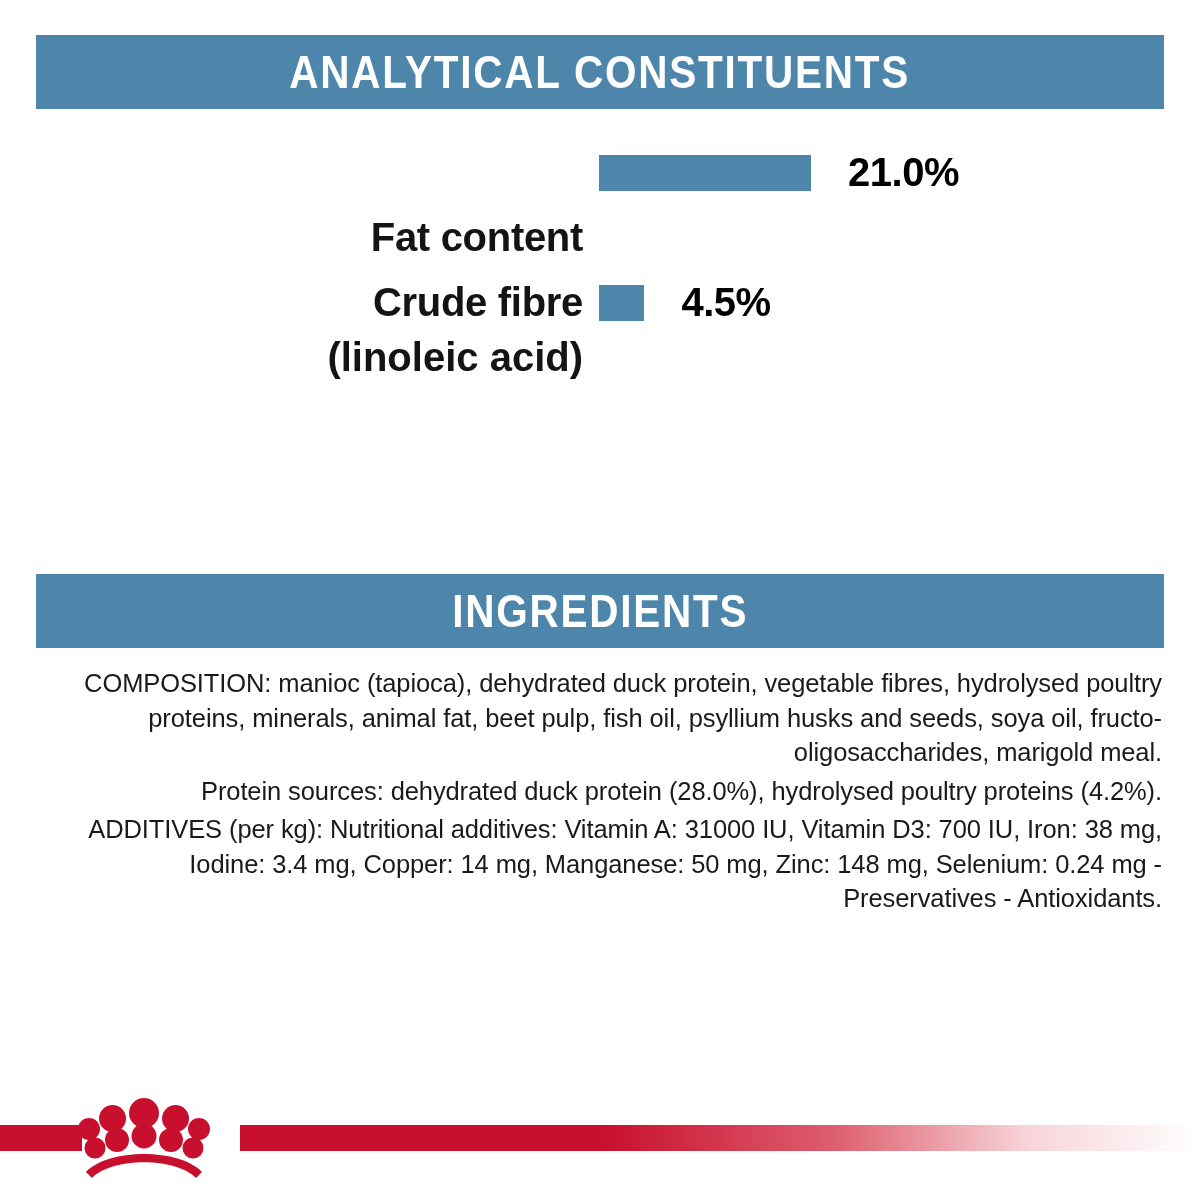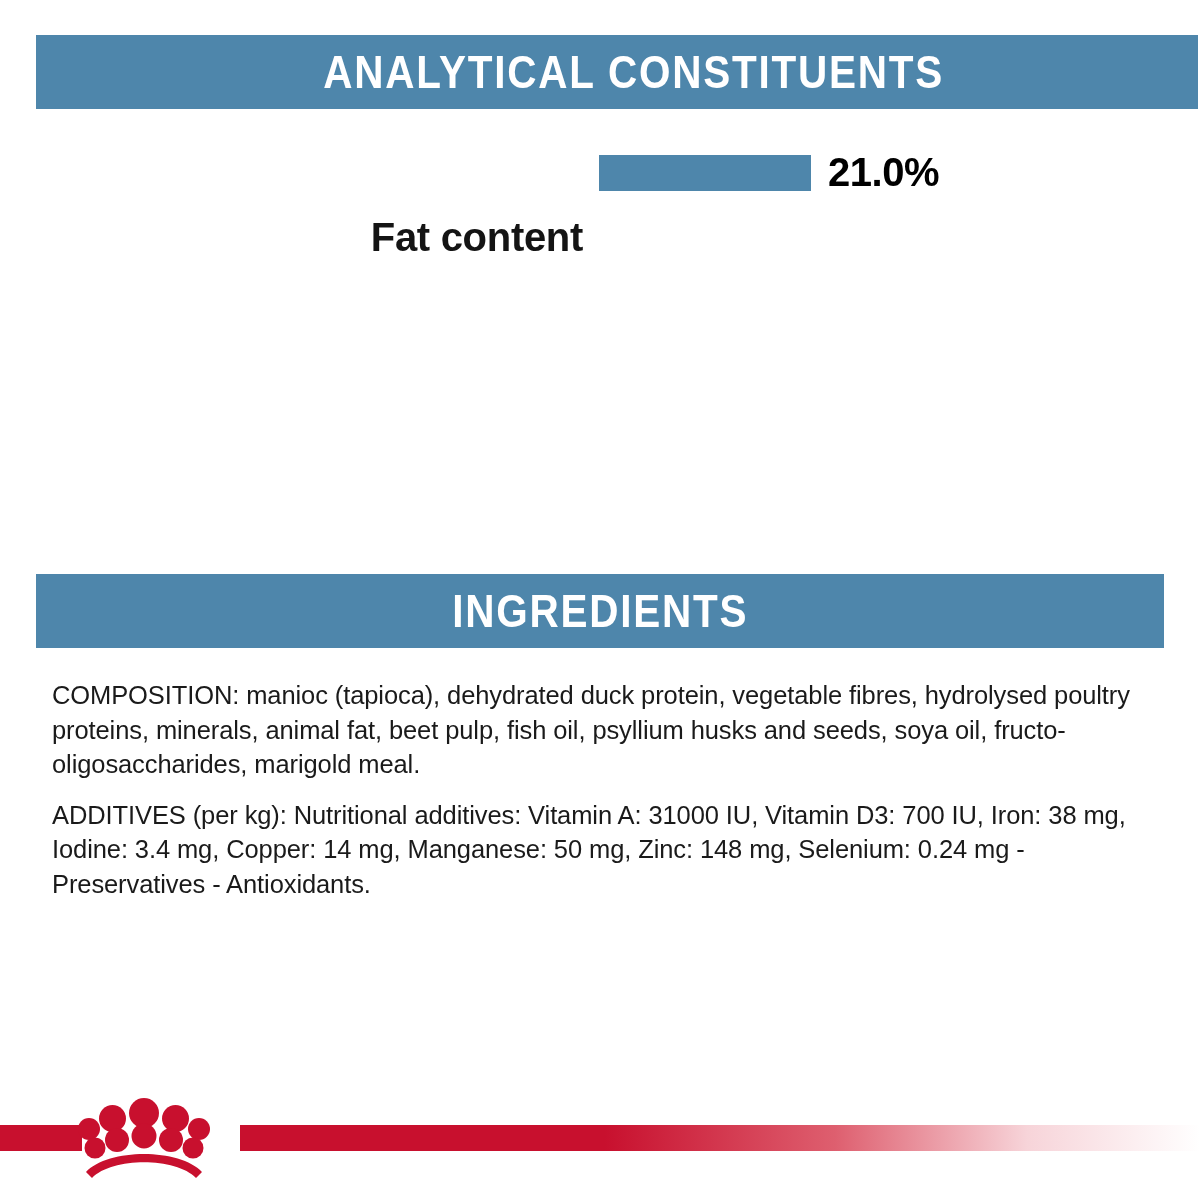--- a/index.html
+++ b/index.html
@@ -37,21 +37,20 @@
     font-weight: bold;
     letter-spacing: 2px;
     text-transform: uppercase;
     transform: scaleX(0.88);
     white-space: nowrap;
   }
 
   #bar-analytical {
     top: 35px;
     height: 74px;
-    padding-left: 34px;
   }
   #bar-analytical .section-bar-title {
     font-size: 46px;
     line-height: 46px;
   }
 
   #bar-ingredients {
     top: 559px;
     height: 74px;
     margin-top: 15px;
@@ -86,20 +85,21 @@
     white-space: nowrap;
   }
   .chart-barwrap {
     position: absolute;
     left: 599px;
     top: 50%;
     transform: translateY(-50%);
     height: 36px;
     display: flex;
     align-items: center;
+    gap: 20px;
   }
   .chart-bar {
     height: 36px;
     background: #4e86ab;
     flex: none;
   }
   .chart-value {
     font-size: 40px;
     font-weight: bold;
     color: #000000;
@@ -127,23 +127,23 @@
     position: absolute;
     left: 36px;
     top: 662px;
     width: 1130px;
     font-size: 25.5px;
     line-height: 34.5px;
     color: #1a1a1a;
     letter-spacing: -0.1px;
   }
   .ingredients-body p {
-    margin: 16px;
+    margin: 4px;
     padding: 0;
-    text-align: left;
+    text-align: right;
   }
 
   
   .footer {
     position: absolute;
     left: 0;
     top: 1090px;
     width: 1200px;
     height: 110px;
   }
@@ -187,31 +187,42 @@
         <span class="chart-bar" style="width: 212.1px; background: rgb(78, 134, 171);"></span>
         <span class="chart-value">21.0%</span>
       </span>
     </div>
 
     <div class="chart-row">
       <span class="chart-label">Fat content</span>
     </div>
 
 
-
-
+    <div class="chart-row">
+      <span class="chart-label">Crude fibre</span>
+      <span class="chart-barwrap">
+        <span class="chart-bar" style="width: 45.4px; background: rgb(78, 134, 171);"></span>
+        <span class="chart-value">4.5%</span>
+      </span>
+    </div>
+
+
+    <div class="chart-subline">
+      <span>(linoleic acid)</span>
+    </div>
 
   </div>
 
   <div class="section-bar" id="bar-ingredients">
     <span class="section-bar-title">INGREDIENTS</span>
   </div>
 
   <div class="ingredients-body">
     <p>COMPOSITION: manioc (tapioca), dehydrated duck protein, vegetable fibres, hydrolysed poultry proteins, minerals, animal fat, beet pulp, fish oil, psyllium husks and seeds, soya oil, fructo-oligosaccharides, marigold meal.</p>
+    <p>Protein sources: dehydrated duck protein (28.0%), hydrolysed poultry proteins (4.2%).</p>
     <p>ADDITIVES (per kg): Nutritional additives: Vitamin A: 31000 IU, Vitamin D3: 700 IU, Iron: 38 mg, Iodine: 3.4 mg, Copper: 14 mg, Manganese: 50 mg, Zinc: 148 mg, Selenium: 0.24 mg - Preservatives - Antioxidants.</p>
   </div>
 
   <div class="footer">
     <div class="red-band-left"></div>
     <div class="red-band-right"></div>
     <svg class="crown" viewBox="0 0 132 84">
       <g fill="#c8102e">
         <circle cx="66" cy="17" r="15"></circle>
         <circle cx="34.5" cy="22.5" r="13.5"></circle>

